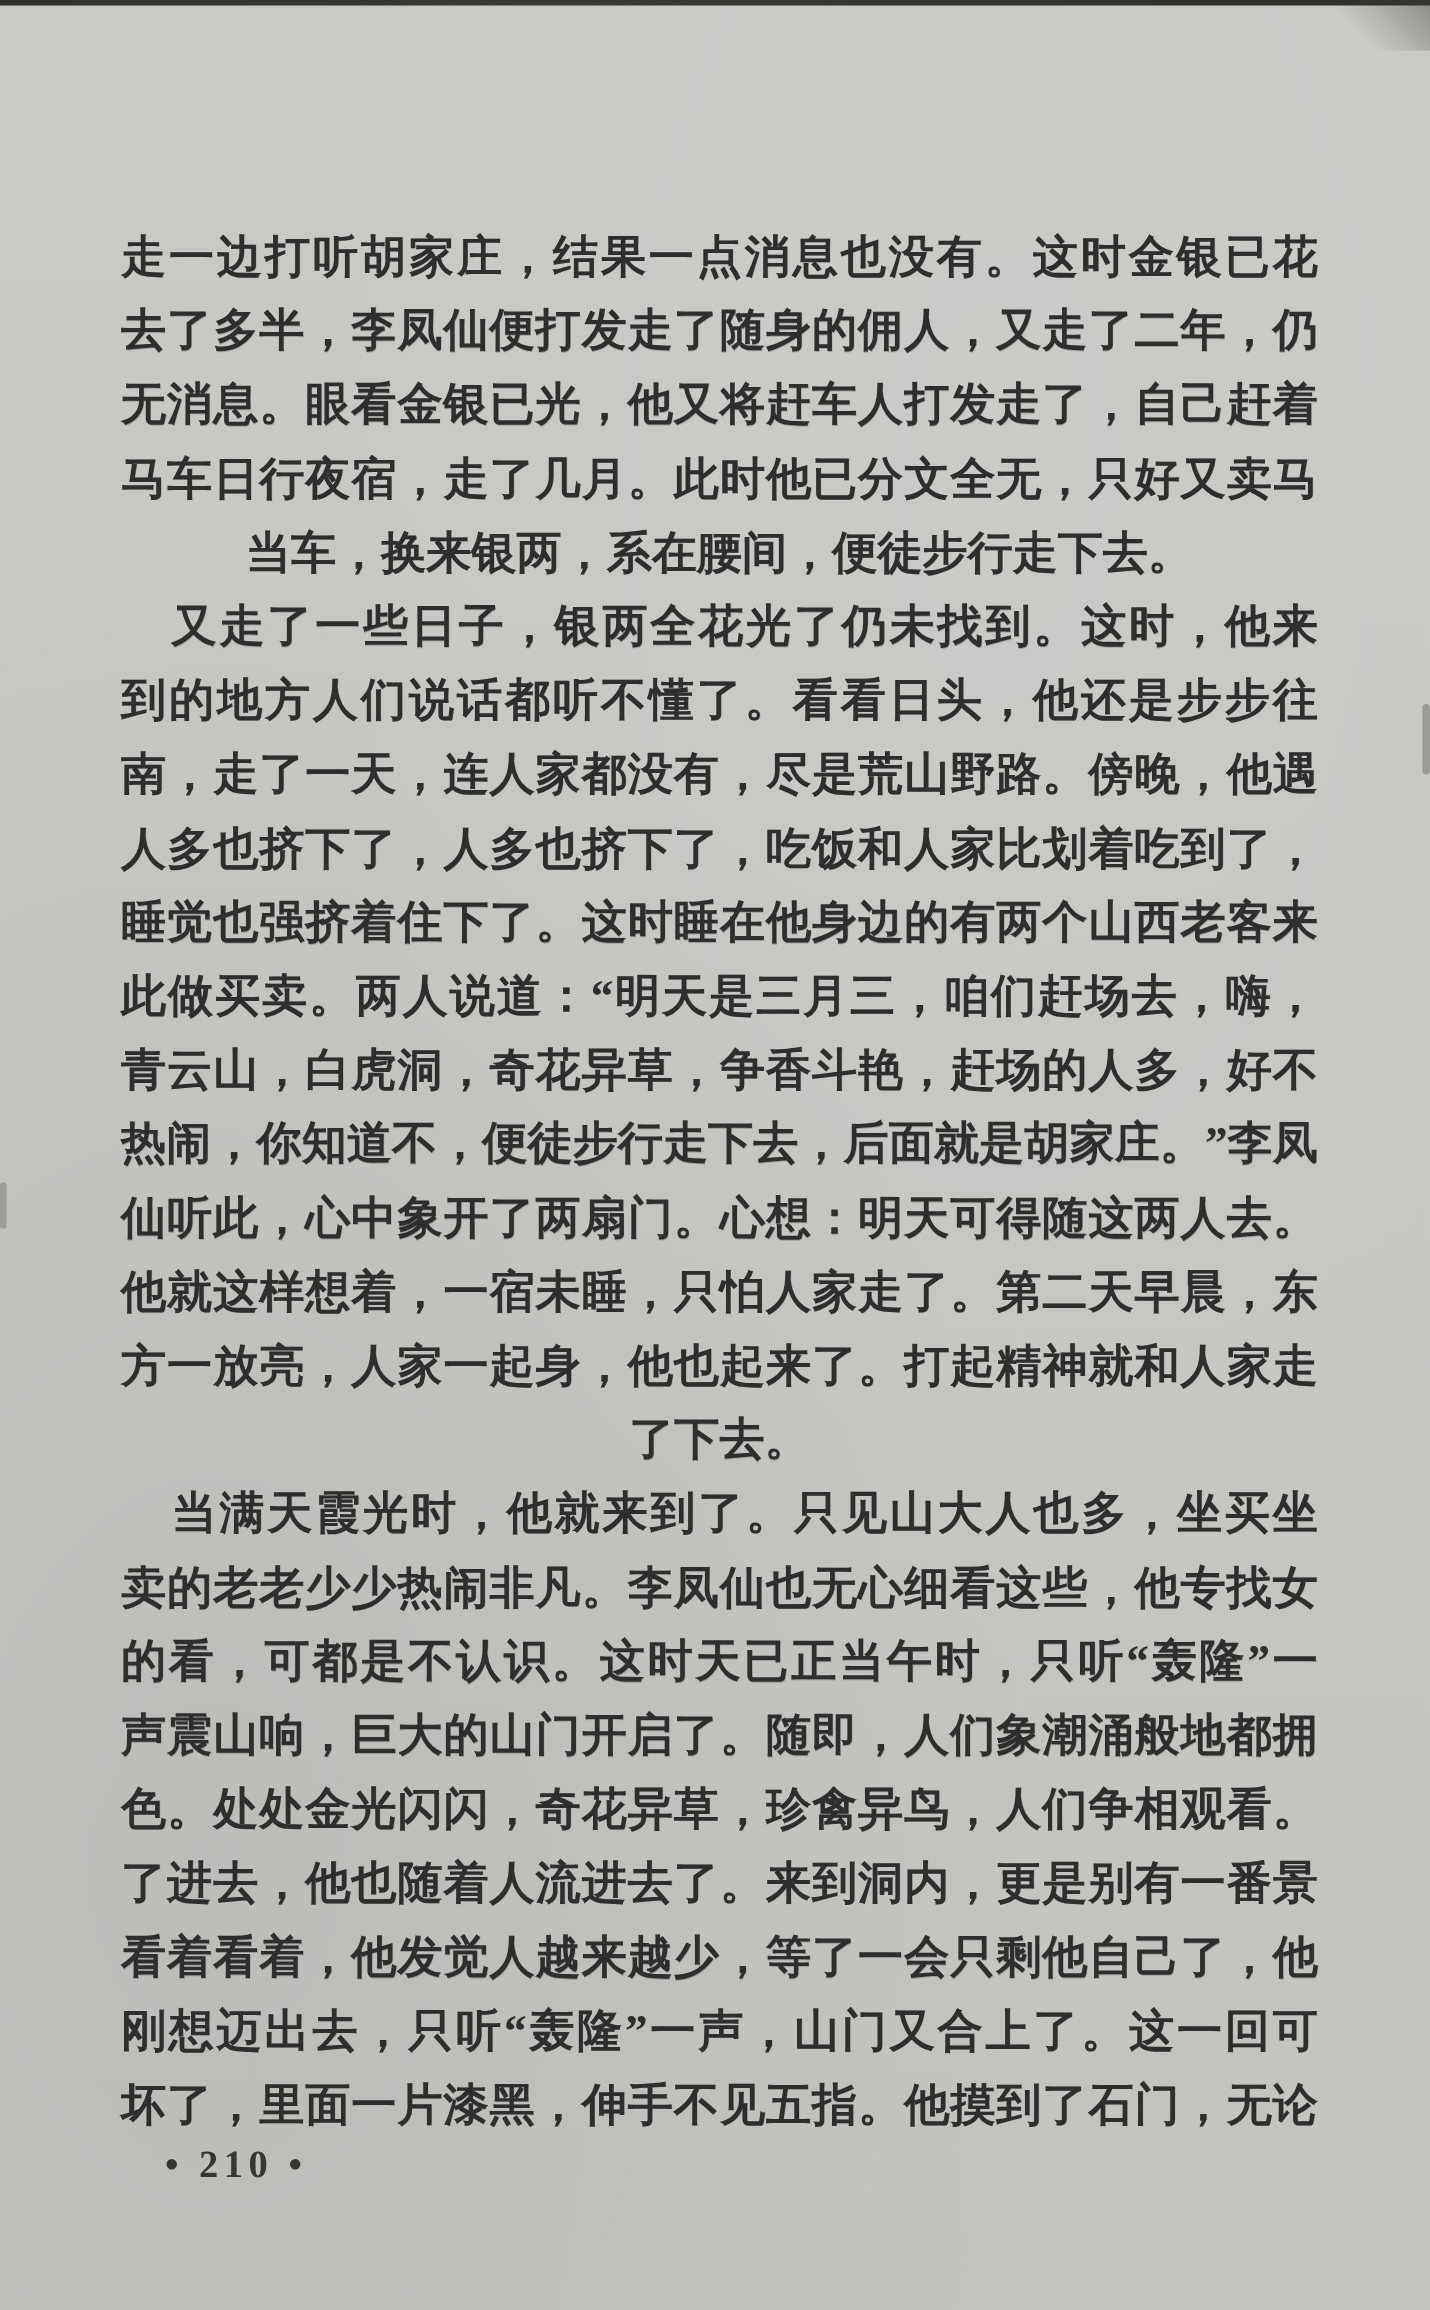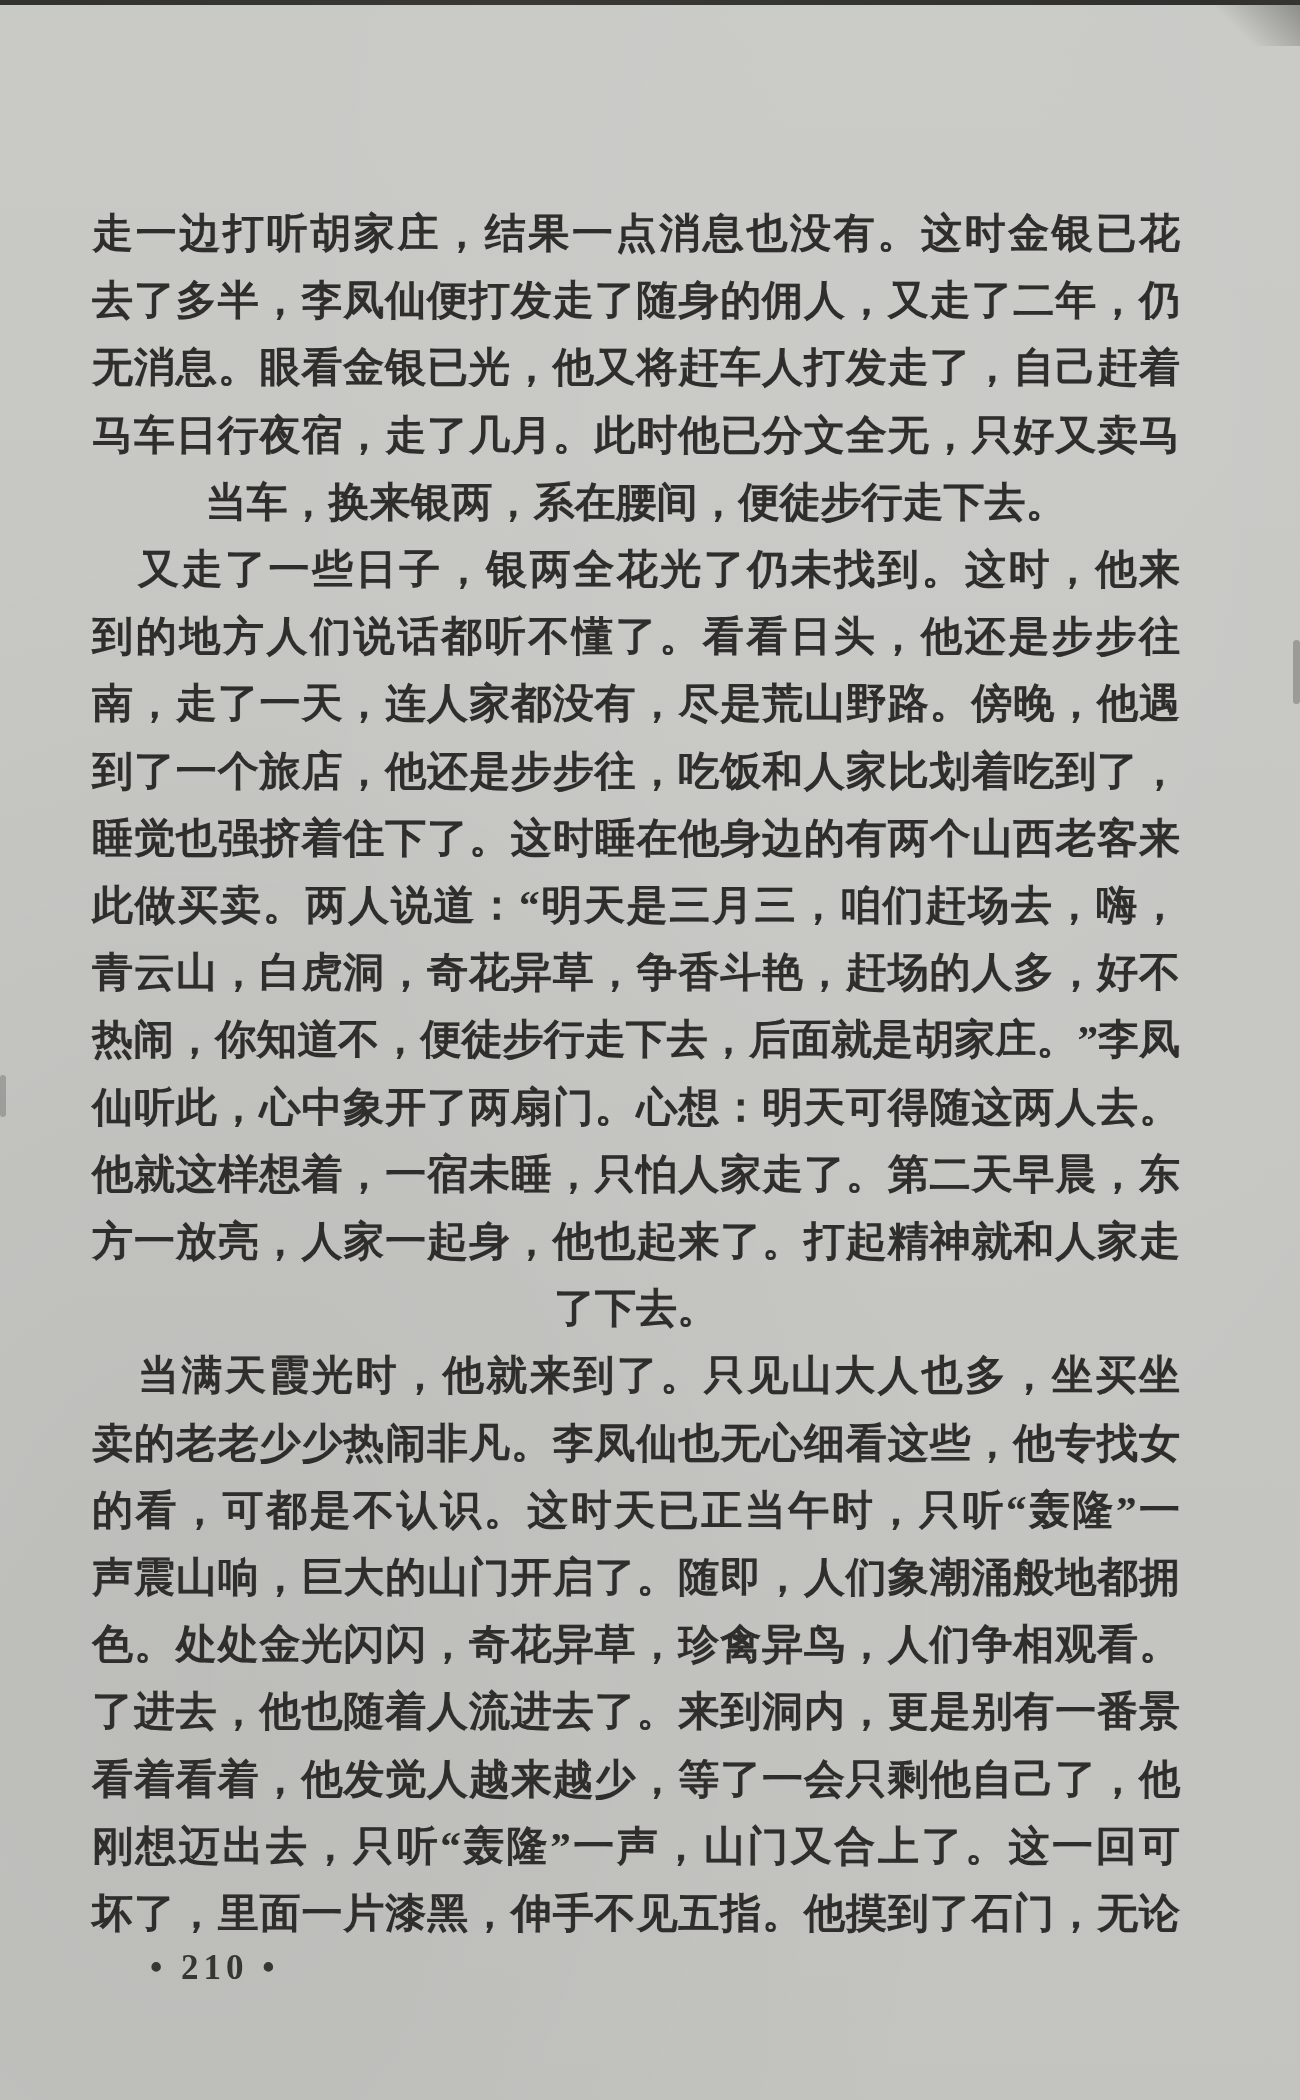--- a/index.html
+++ b/index.html
@@ -35,21 +35,21 @@
   }
   .edge-mark-left {
     position: absolute; left: 0; top: 1075px;
     width: 6px; height: 42px; border-radius: 3px;
     background: rgba(72,70,66,0.30);
   }
 
   
   .text-block {
     position: absolute;
-    left: 92px;
+    left: 110px;
     top: 200px;
     width: 1088px;
     font-size: 41px;
     line-height: 67.2px;
     font-weight: 600;
     color: #2f2e2c;
     text-shadow: 0.4px 0.4px 0.6px rgba(47,46,44,0.25);
   }
   .line { white-space: nowrap; text-align: center; }
   .line.fill {
@@ -82,21 +82,21 @@
 
   <div class="text-block">
       <div class="line fill">走一边打听胡家庄，结果一点消息也没有。这时金银已花</div>
       <div class="line fill">去了多半，李凤仙便打发走了随身的佣人，又走了二年，仍</div>
       <div class="line fill">无消息。眼看金银已光，他又将赶车人打发走了，自己赶着</div>
       <div class="line fill">马车日行夜宿，走了几月。此时他已分文全无，只好又卖马</div>
       <div class="line">当车，换来银两，系在腰间，便徒步行走下去。</div>
       <div class="line fill indent">又走了一些日子，银两全花光了仍未找到。这时，他来</div>
       <div class="line fill">到的地方人们说话都听不懂了。看看日头，他还是步步往</div>
       <div class="line fill">南，走了一天，连人家都没有，尽是荒山野路。傍晚，他遇</div>
-      <div class="line fill">到了一个旅店，他还是步步往，吃饭和人家比划着吃到了，</div>
+      <div class="line fill">人多也挤下了，人多也挤下了，吃饭和人家比划着吃到了，</div>
       <div class="line fill">睡觉也强挤着住下了。这时睡在他身边的有两个山西老客来</div>
       <div class="line fill">此做买卖。两人说道：“明天是三月三，咱们赶场去，嗨，</div>
       <div class="line fill">青云山，白虎洞，奇花异草，争香斗艳，赶场的人多，好不</div>
       <div class="line fill">热闹，你知道不，便徒步行走下去，后面就是胡家庄。”李凤</div>
       <div class="line fill">仙听此，心中象开了两扇门。心想：明天可得随这两人去。</div>
       <div class="line fill">他就这样想着，一宿未睡，只怕人家走了。第二天早晨，东</div>
       <div class="line fill">方一放亮，人家一起身，他也起来了。打起精神就和人家走</div>
       <div class="line">了下去。</div>
       <div class="line fill indent">当满天霞光时，他就来到了。只见山大人也多，坐买坐</div>
       <div class="line fill">卖的老老少少热闹非凡。李凤仙也无心细看这些，他专找女</div>

